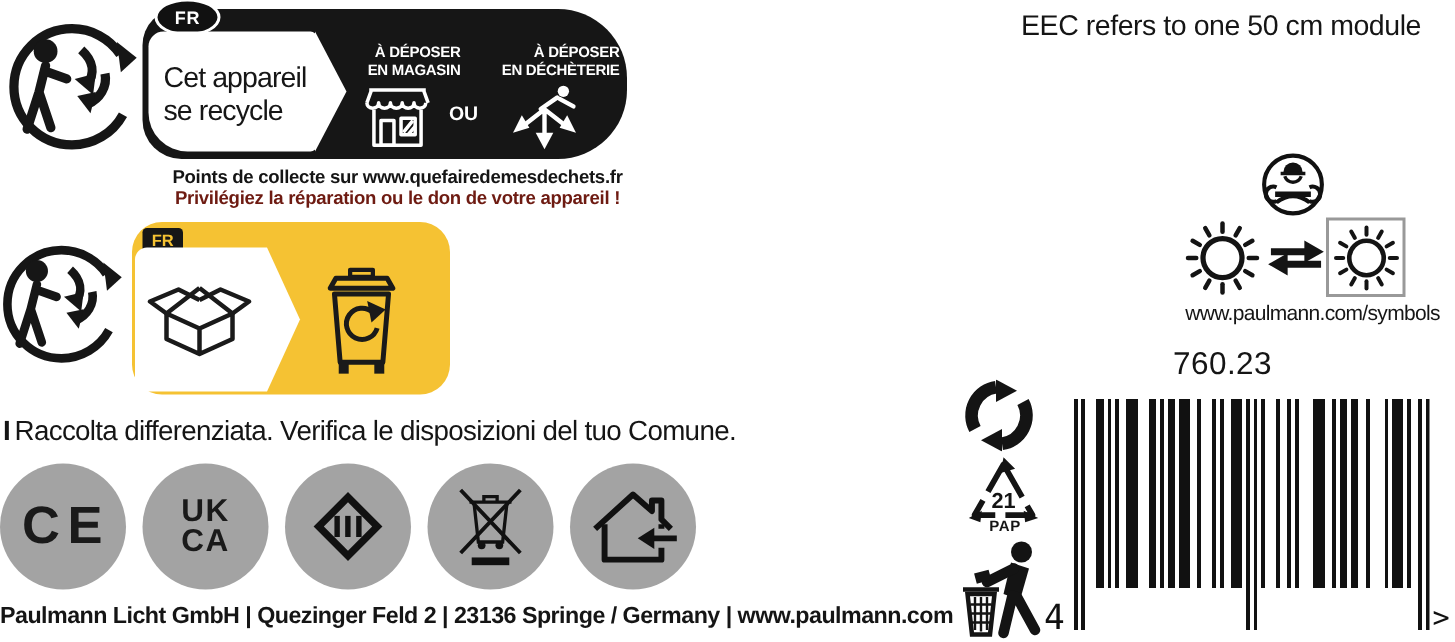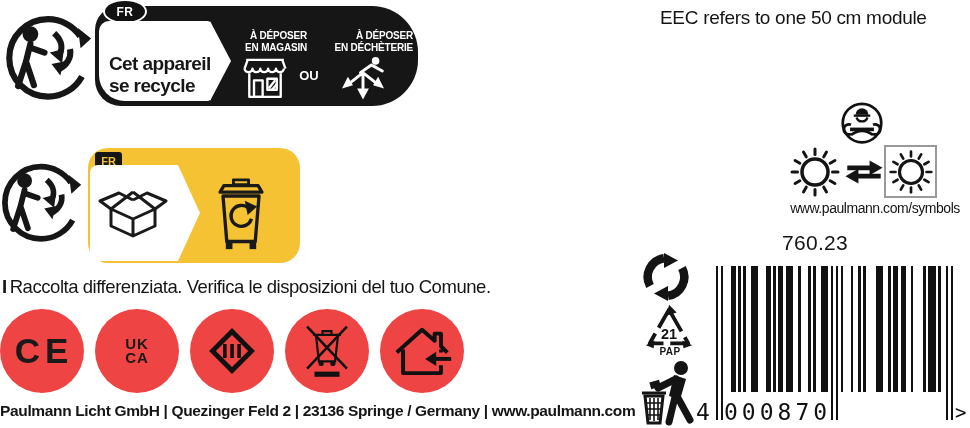--- a/index.html
+++ b/index.html
@@ -9,21 +9,21 @@
 
   
   .banner{left:95px;top:6px;width:323px;height:100px;background:#161616;
           border-radius:24px 46px 46px 26px;}
   .fr-oval{left:8px;top:-7px;width:40px;height:21px;background:#111;border:2.5px solid #fff;
            border-radius:50%;color:#fff;font-weight:bold;font-size:12px;display:flex;
            align-items:center;justify-content:center;letter-spacing:.5px;}
   .bubble{left:4px;top:15px;width:112px;height:80px;background:#fff;border-radius:10px 4px 4px 26px;}
   .bubble-tip{left:115px;top:15px;width:0;height:0;border-left:21px solid #fff;
               border-top:40px solid transparent;border-bottom:40px solid transparent;}
-  .bubble-title{padding:32px 0 0 10px;font-size:19px;line-height:1.14;font-weight:bold;
+  .bubble-title{padding:21px 0 0 10px;font-size:19px;line-height:1.14;font-weight:normal;
                 letter-spacing:-.6px;color:#161616;}
   .dep-head{top:24px;color:#fff;font-size:10px;line-height:1.15;font-weight:bold;
             text-align:right;letter-spacing:-.2px;}
   .ou{left:200px;top:62px;width:28px;text-align:center;color:#fff;font-weight:bold;font-size:13px;}
   .collect{left:100px;top:111px;width:330px;text-align:center;font-size:12.4px;font-weight:bold;
            line-height:14px;letter-spacing:-.2px;}
   .collect .l2{color:#6e1b12;}
 
   
   .sort{left:88px;top:148px;width:212px;height:115px;background:#f5c233;border-radius:20px;}
@@ -34,27 +34,27 @@
   .pent-tip{left:90px;top:17px;width:0;height:0;border-left:22px solid #fff;
             border-top:48px solid transparent;border-bottom:48px solid transparent;}
 
   
   .italian{left:2px;top:276px;font-size:18.5px;letter-spacing:-.45px;}
   .italian b{font-weight:bold;margin-right:3px;}
   .footer{left:0px;top:402px;font-size:15.5px;font-weight:bold;letter-spacing:-.35px;}
 
   
   .badges{left:0px;top:309px;display:flex;gap:11px;}
-  .badge{width:84px;height:84px;border-radius:50%;background:#ef4444;display:flex;
+  .badge{width:84px;height:84px;border-radius:50%;background:#a3a3a3;display:flex;
          align-items:center;justify-content:center;flex-direction:column;}
   .ce-text{font-size:35px;font-weight:bold;letter-spacing:5px;padding-left:4px;color:#1a1a1a;}
-  .ukca{font-size:15px;font-weight:bold;line-height:.95;text-align:right;letter-spacing:1px;color:#1a1a1a;}
-
-  
-  .eec{left:660px;top:7px;width:308px;text-align:left;font-size:19px;letter-spacing:-.3px;}
+  .ukca{font-size:21px;font-weight:bold;line-height:.95;text-align:right;letter-spacing:1px;color:#1a1a1a;}
+
+  
+  .eec{left:660px;top:7px;width:308px;text-align:center;font-size:19px;letter-spacing:-.3px;}
   .sqr{left:884px;top:145px;width:49px;height:49px;border:2px solid #999;display:flex;
        align-items:center;justify-content:center;background:#fff;}
   .symurl{left:782px;top:200px;width:186px;text-align:center;font-size:14px;letter-spacing:-.45px;}
   .artnum{left:782px;top:231px;width:110px;text-align:left;font-size:21px;letter-spacing:.3px;}
   .pap{font-size:10px;font-weight:bold;letter-spacing:.4px;margin-top:-3px;}
   .r21wrap{left:642px;top:303px;width:56px;text-align:center;}
 
   
   .barcode{left:694px;top:266px;width:278px;height:156px;}
   .bc-digit{bottom:-3px;font-family:"DejaVu Sans Mono","Liberation Mono",monospace;
@@ -105,20 +105,24 @@
         <path d="M42,12 L29,21 M44,13 L55,19"></path>
         <path d="M31,22 L17,33 M32,23 V40 M33,22 L47,33"></path>
       </g>
       <circle cx="47" cy="7" r="4.5" fill="#fff"></circle>
       <polygon points="20,36 7,40 14,26" fill="#fff"></polygon>
       <polygon points="25,40 39,40 32,53" fill="#fff"></polygon>
       <polygon points="44,36 57,40 50,26" fill="#fff"></polygon>
     </svg>
   </div>
 
+  <div class="abs collect">
+    <div class="l1">Points de collecte sur www.quefairedemesdechets.fr</div>
+    <div class="l2">Privilégiez la réparation ou le don de votre appareil !</div>
+  </div>
 
   <svg class="abs" style="left:0px;top:158px" width="82" height="88" viewBox="0 0 100 106">
     <circle cx="50" cy="54" r="44" fill="none" stroke="#161616" stroke-width="7" stroke-dasharray="228 48" stroke-dashoffset="-22"></circle>
     <polygon points="84,20 99,32 87,43" fill="#161616"></polygon>
     <circle cx="30" cy="27" r="9" fill="#161616"></circle>
     <path d="M30,38 L25,58 L16,86 M25,58 L34,85 M29,42 L46,48" fill="none" stroke="#161616" stroke-width="7" stroke-linecap="round"></path>
     <path d="M57,26 C66,34 68,44 61,53" fill="none" stroke="#161616" stroke-width="7"></path>
     <polygon points="52,48 66,60 68,44" fill="#161616"></polygon>
     <path d="M75,44 C77,54 71,63 62,67" fill="none" stroke="#161616" stroke-width="7"></path>
     <polygon points="54,61 64,74 68,58" fill="#161616"></polygon>
@@ -318,17 +322,16 @@
         <rect x="75" y="0" width="1" height="126"></rect>
         <rect x="78" y="0" width="1" height="126"></rect>
         <rect x="83" y="0" width="1" height="126"></rect>
         <rect x="85" y="0" width="1" height="126"></rect>
         <rect x="86" y="0" width="1" height="126"></rect>
         <rect x="87" y="0" width="1" height="126"></rect>
         <rect x="89" y="0" width="1" height="126"></rect>
         <rect x="92" y="0" width="1" height="154"></rect>
         <rect x="94" y="0" width="1" height="154"></rect>
       </svg>
-    <div class="abs bc-digit bc-group" style="left:30px">000870</div>
     <div class="abs bc-digit" style="left:261px;font-size:19px;bottom:-1px">&gt;</div>
   </div>
 
 </div>
 
 </body></html>

